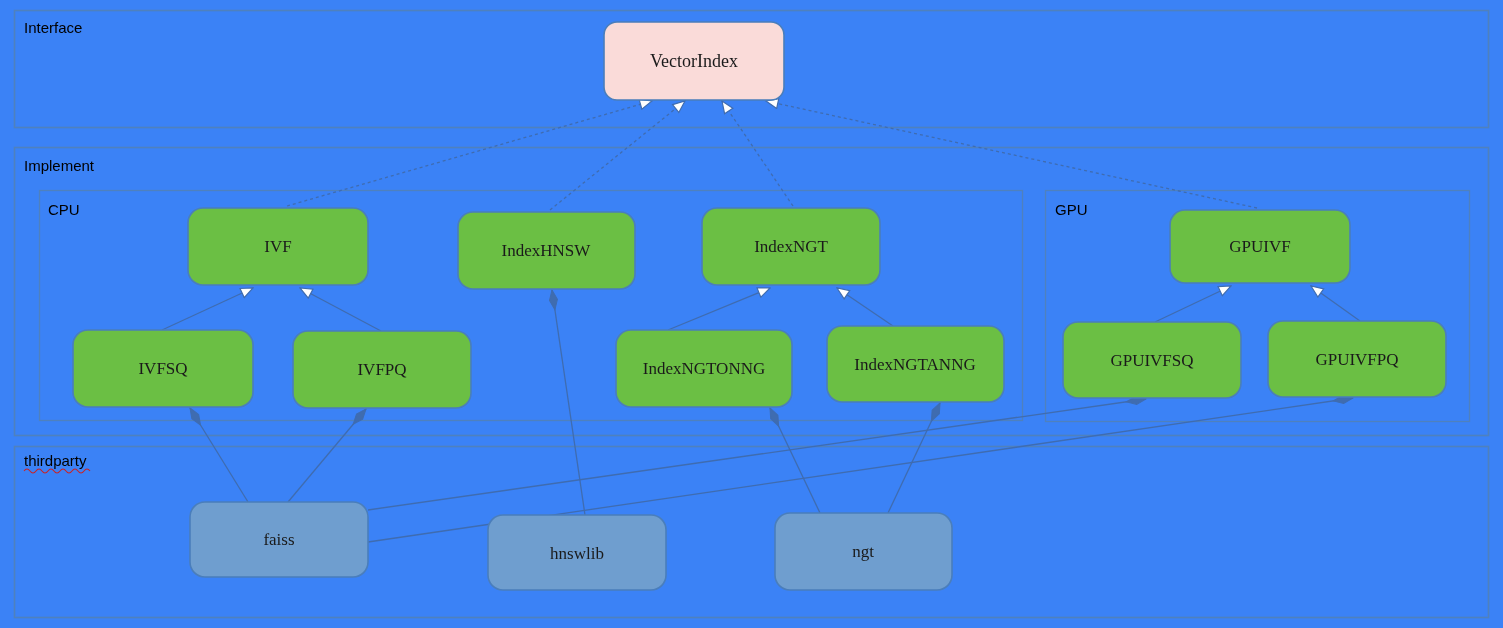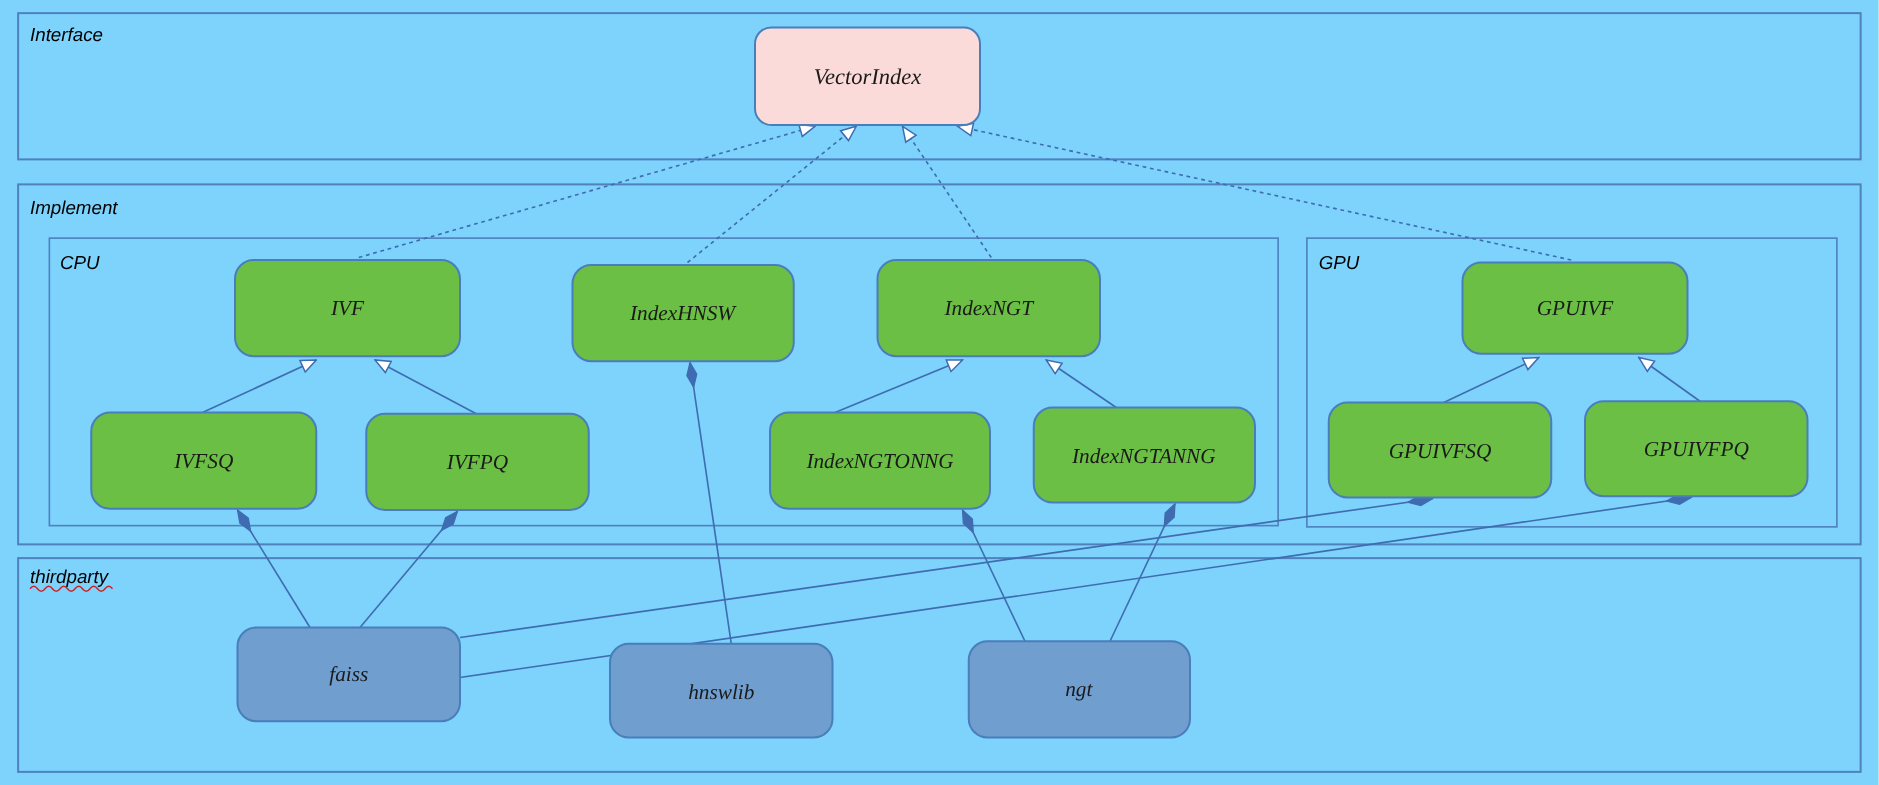--- a/index.html
+++ b/index.html
@@ -1,16 +1,16 @@
 <!DOCTYPE html>
 <html><head>
 <meta charset="utf-8">
 <style>
   html,body { margin:0; padding:0; background:#ffffff; }
-  .stage { width:1503px; height:628px; position:relative; background:#7dd3fc;font-style:italic; }
+  .stage { width:1503px; height:628px; position:relative; background:#3b82f6; }
   svg { display:block; }
   .ctr-label  { font-family:"Liberation Sans", sans-serif; font-size:15px; fill:#000000; }
   .node-label { font-family:"Liberation Serif", serif; font-size:17px; fill:#1a1a1a; text-anchor:middle; }
   .big-label  { font-family:"Liberation Serif", serif; font-size:18px; fill:#1a1a1a; text-anchor:middle; }
 </style>
 </head>
 <body>
 
 <div class="stage">
 <svg width="1503" height="628" viewBox="0 0 1503 628" xmlns="http://www.w3.org/2000/svg">

